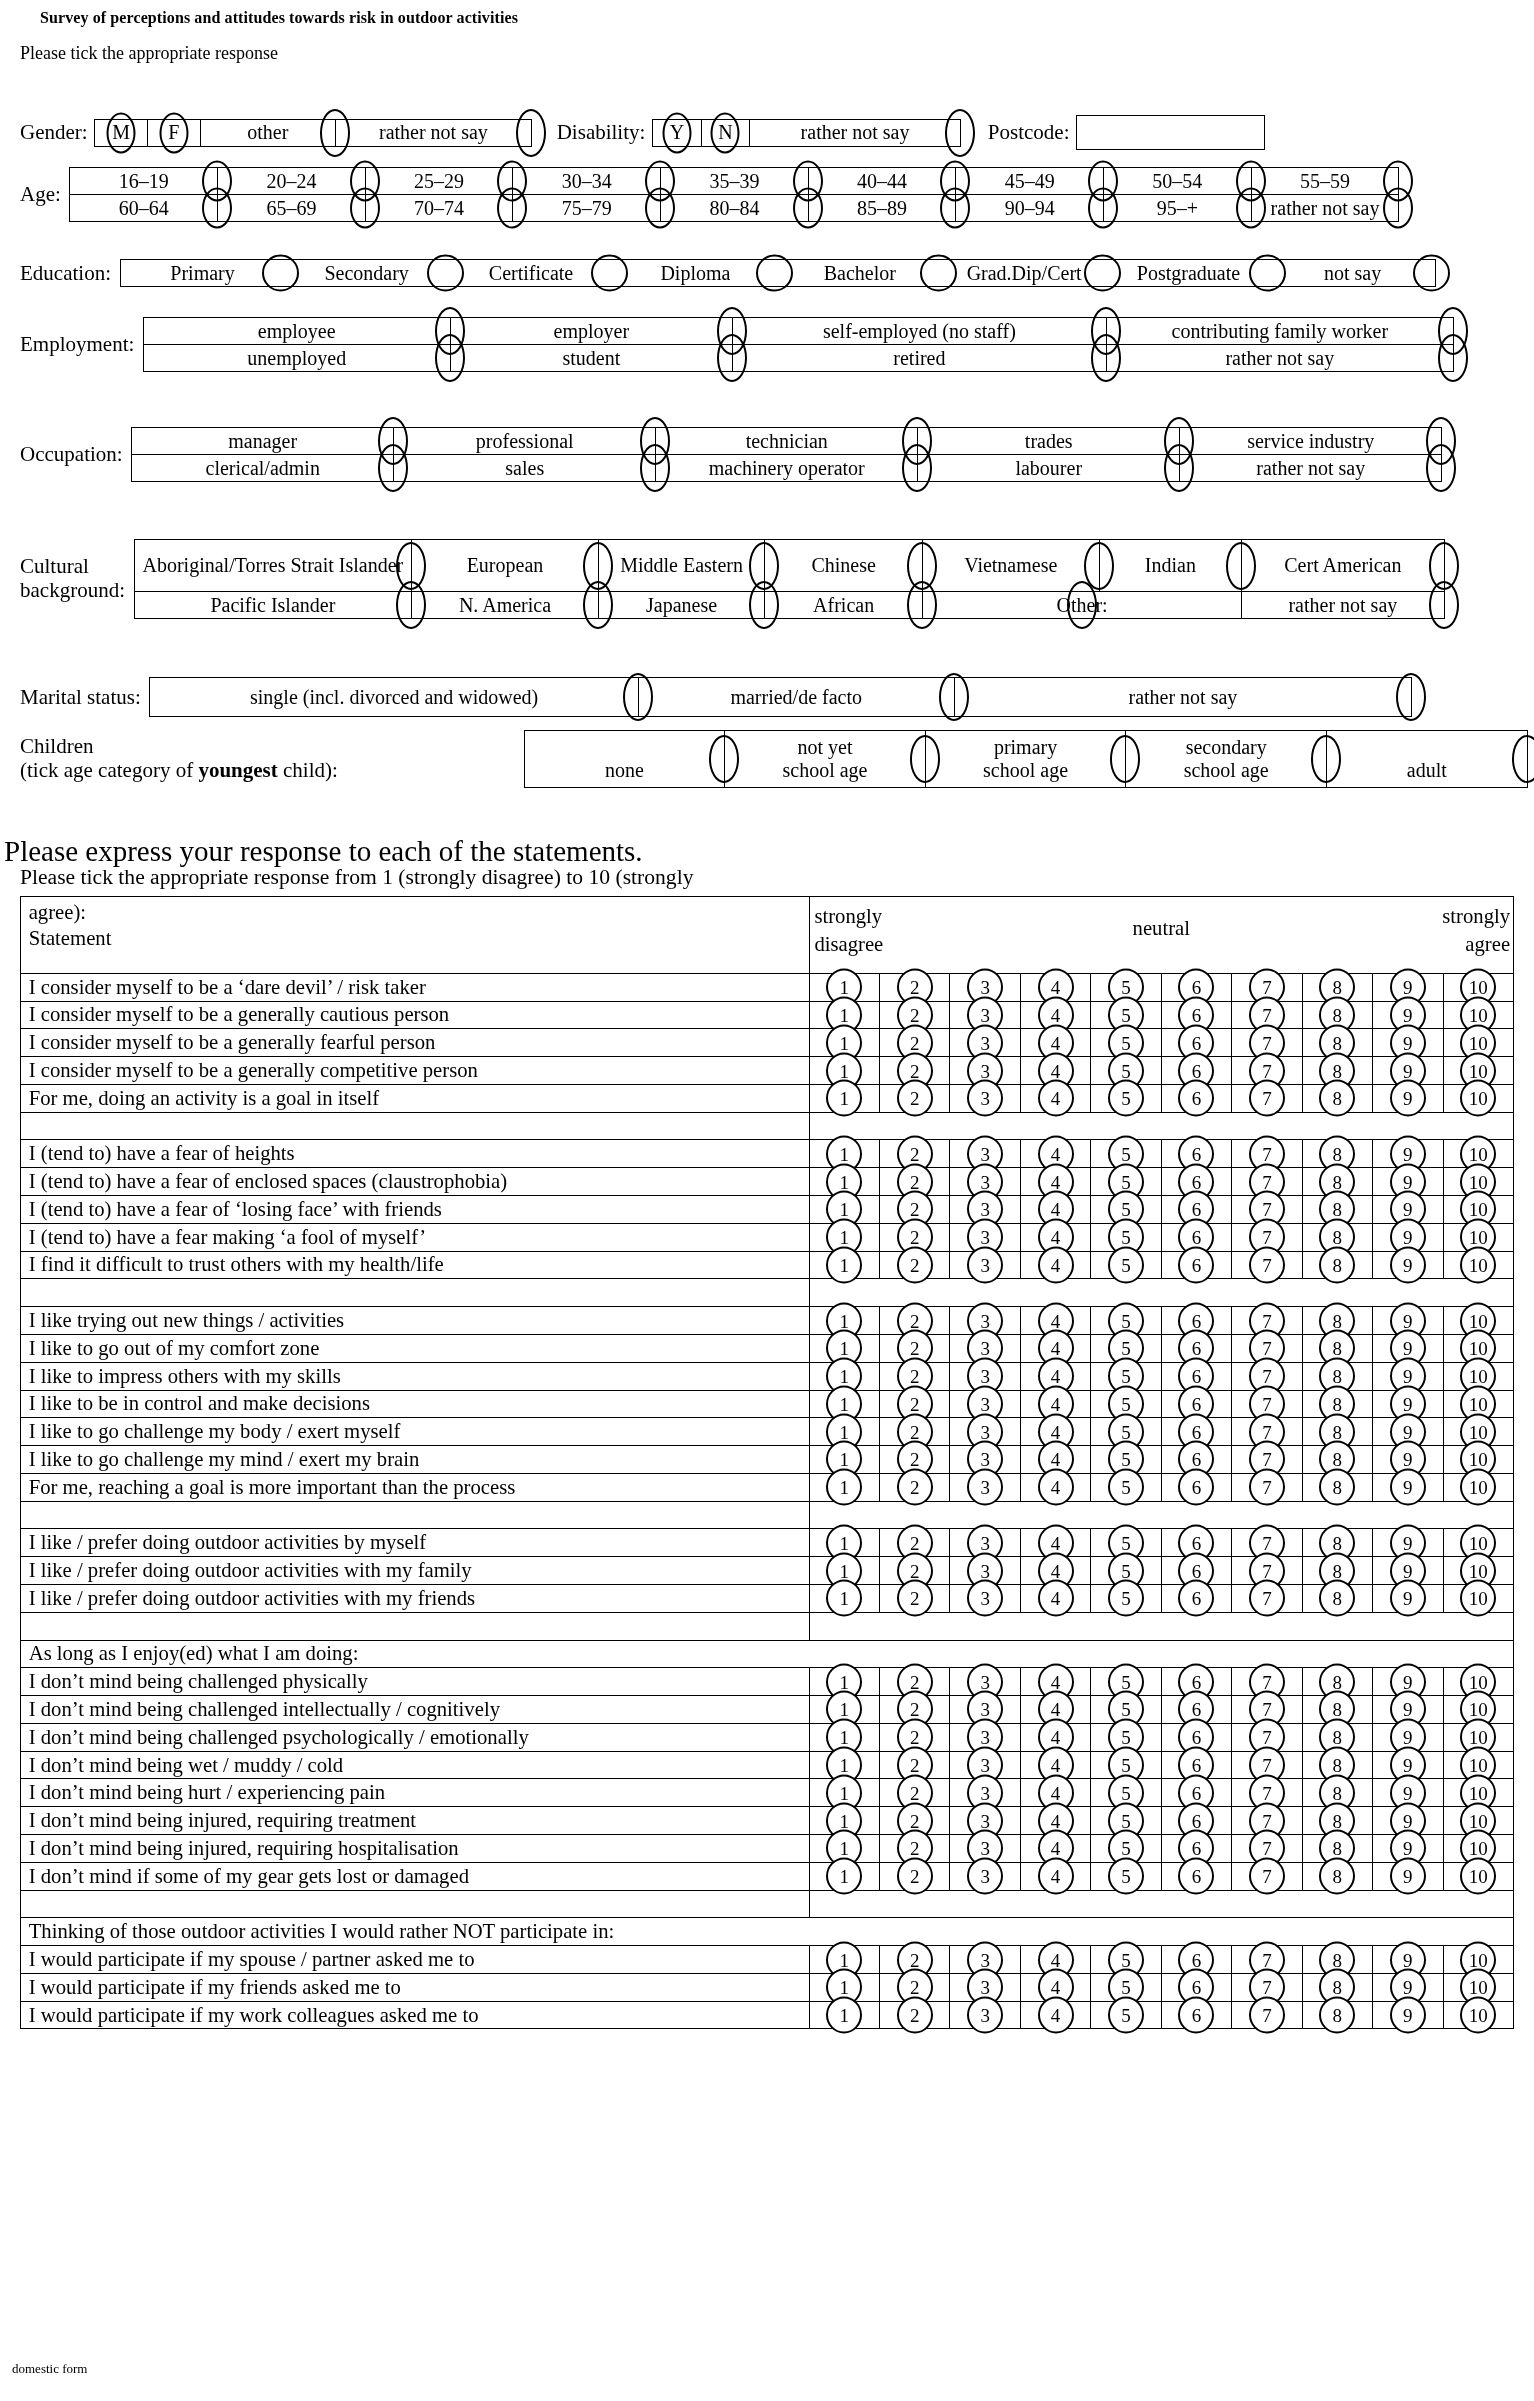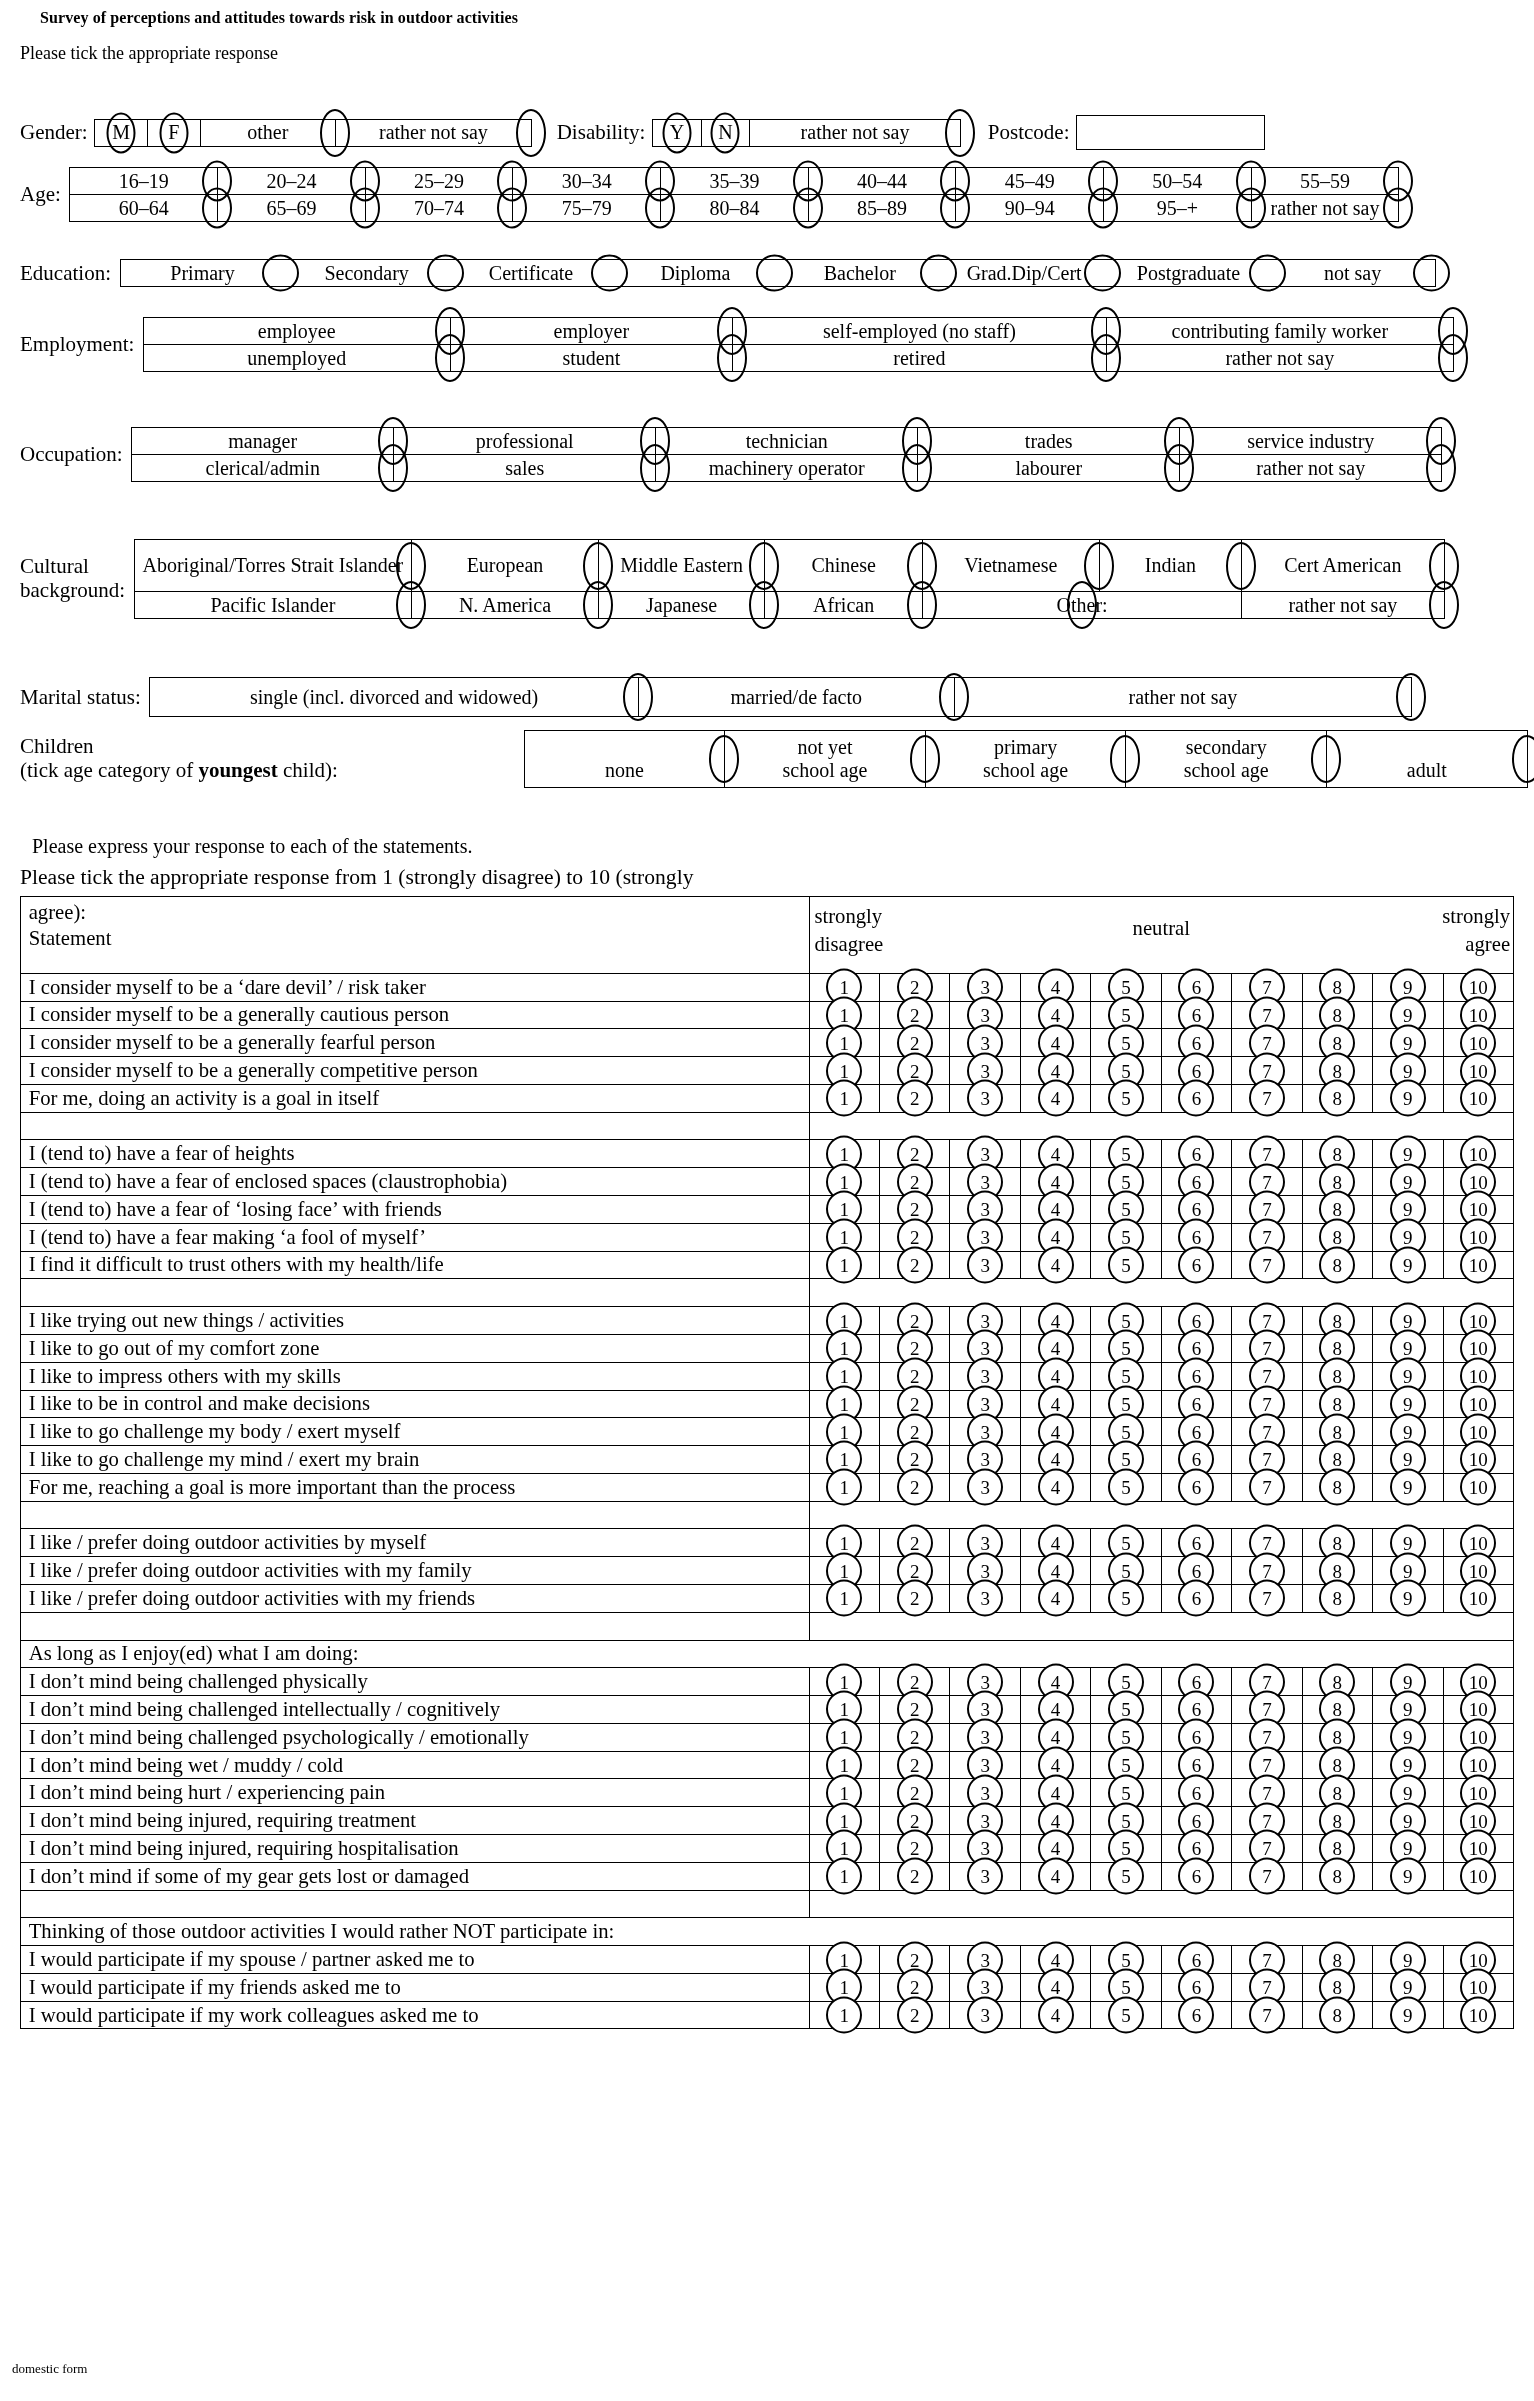--- a/index.html
+++ b/index.html
@@ -449,21 +449,21 @@
           </td>
         </tr>
                 </tbody>
               </table>
       </td>
     </tr>
         </tbody>
       </table>
   </div>
 
-  <div class="abs" style="left:32px;top:835px;font-size:20px;">Please express your response to each of the statements.</div>
+  <div class="abs" style="left:4px;top:835px;font-size:29px;">Please express your response to each of the statements.</div>
   <div class="abs" style="left:20px;top:865px;font-size:21.6px;">Please tick the appropriate response from 1 (strongly disagree) to 10 (strongly</div>
 
   <div class="abs" style="left:20px;top:896px;">
     <table class="likert" id="likert-table">
       <tbody id="likert-body">
           <tr class="hdr">
             <td class="stmt stmt-hdr" style="height:72px;vertical-align:top;">
               <div>agree):</div>
               <div>Statement</div>
             </td>

